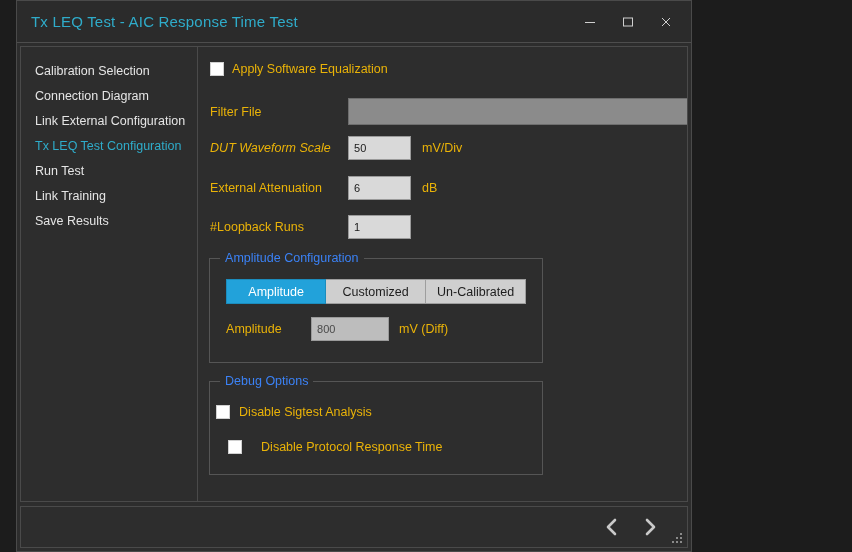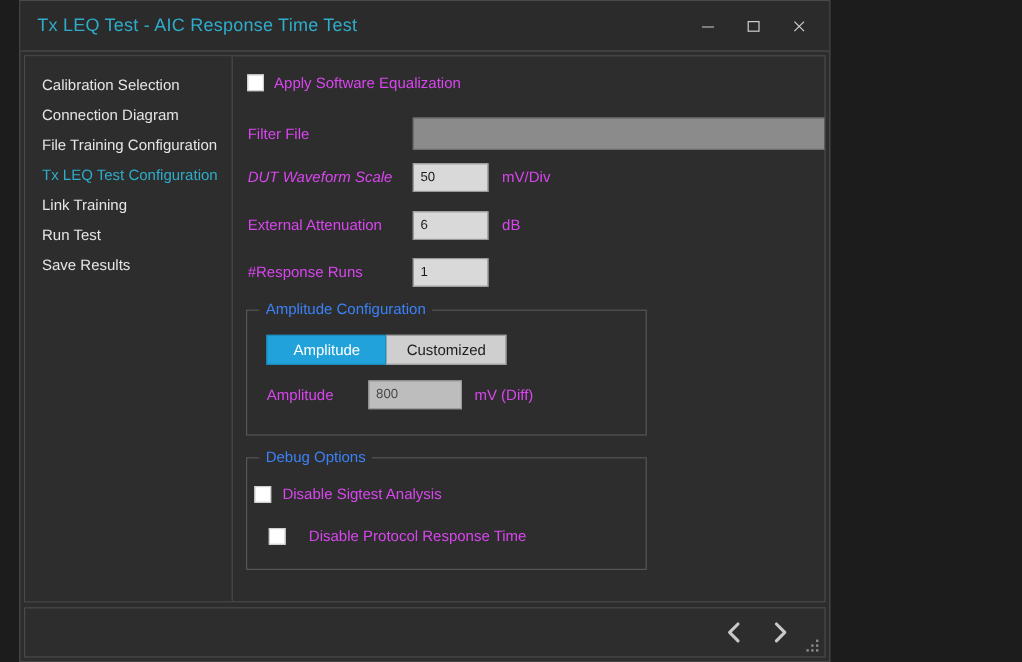--- a/index.html
+++ b/index.html
@@ -100,21 +100,21 @@
   }
 
   .row {
     position: absolute;
     display: flex;
     align-items: center;
   }
 
   .lbl {
     font-size: 12.5px;
-    color: #d946ef;
+    color: #eab308;
     white-space: nowrap;
   }
 
   
   .cb {
     width: 14px;
     height: 14px;
     background: #ffffff;
     border: 1px solid #d0d0d0;
     display: inline-block;
@@ -255,24 +255,24 @@
       </div>
     </div>
   </div>
 
   <div class="body-area">
     <div class="content-frame">
 
       <div class="sidebar">
         <div class="nav-item">Calibration Selection</div>
         <div class="nav-item">Connection Diagram</div>
-        <div class="nav-item">File Training Configuration</div>
+        <div class="nav-item">Link External Configuration</div>
         <div class="nav-item active">Tx LEQ Test Configuration</div>
+        <div class="nav-item">Run Test</div>
         <div class="nav-item">Link Training</div>
-        <div class="nav-item">Run Test</div>
         <div class="nav-item">Save Results</div>
       </div>
 
       <div class="main">
 
         <div class="row" style="left:12px; top:15px;">
           <span class="cb"></span>
           <span class="lbl" style="margin-left:8px;">Apply Software Equalization</span>
         </div>
 
@@ -288,30 +288,31 @@
           <span class="lbl" style="margin-left:11px;">mV/Div</span>
         </div>
 
         <div class="row" style="left:12px; top:129px;">
           <span class="lbl" style="width:138px;">External Attenuation</span>
           <input class="txt" style="width: 63px;" type="text" value="6">
           <span class="lbl" style="margin-left:11px;">dB</span>
         </div>
 
         <div class="row" style="left:12px; top:168px;">
-          <span class="lbl" style="width:138px;">#Response Runs</span>
+          <span class="lbl" style="width:138px;">#Loopback Runs</span>
           <input class="txt" style="width: 63px;" type="text" value="1">
         </div>
 
         <div class="groupbox" style="left:11px; top:211px; width:334px; height:105px;">
           <span class="gb-title">Amplitude Configuration</span>
 
           <div class="seg" style="position:absolute; left:16px; top:20px;">
             <div class="seg-btn selected" style="width:100px;">Amplitude</div>
             <div class="seg-btn" style="width:100px;">Customized</div>
+            <div class="seg-btn" style="width:100px;">Un-Calibrated</div>
           </div>
 
           <div class="row" style="left:16px; top:58px;">
             <span class="lbl" style="width:85px;">Amplitude</span>
             <input class="txt dim" style="width: 78px;" type="text" disabled="" value="800">
             <span class="lbl" style="margin-left:10px;">mV (Diff)</span>
           </div>
         </div>
 
         <div class="groupbox" style="left:11px; top:334px; width:334px; height:94px;">

